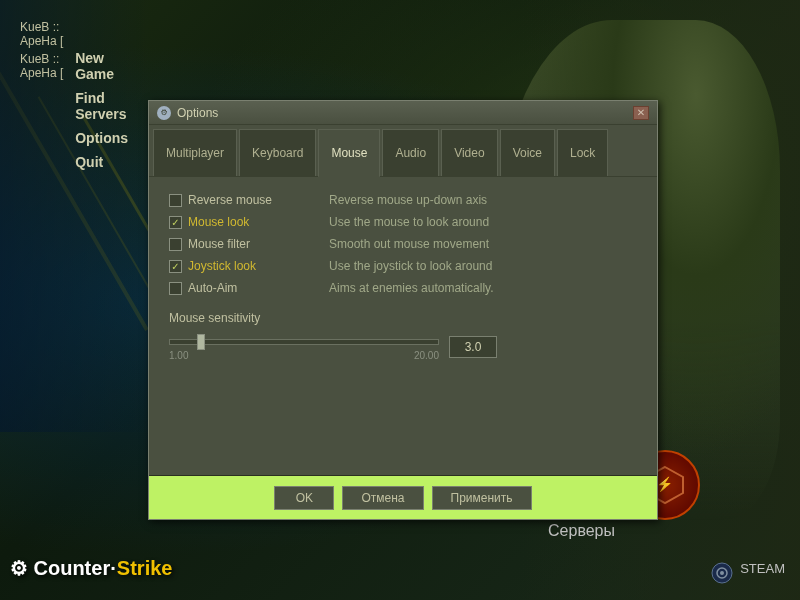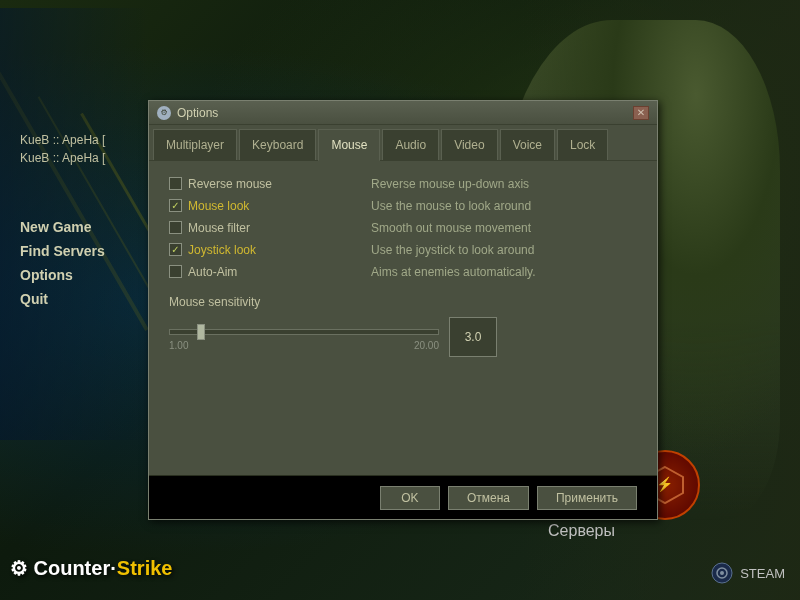--- a/index.html
+++ b/index.html
@@ -54,27 +54,27 @@
       background: 
         radial-gradient(ellipse at 70% 15%, #4a5a30 0%, #2a3a18 30%, transparent 60%),
         linear-gradient(180deg, #3a4a25 0%, #2a3820 60%, transparent 100%);
       border-radius: 40% 30% 20% 20%;
     }
 
     
     .left-menu {
       position: absolute;
       left: 0;
-      top: 8px;
+      top: 0;
       width: 150px;
       height: 432px;
       background: linear-gradient(to right, rgba(0,20,50,0.5) 0%, transparent 100%);
       z-index: 2;
       display: flex;
-      flex-direction: column;
+      flex-direction: row;
       justify-content: center;
       padding: 20px;
     }
 
     .player-info {
       margin-bottom: 20px;
     }
     .player-name {
       color: #c0c0a0;
       font-size: 12px;
@@ -107,21 +107,20 @@
 
     
     .steam-logo {
       position: absolute;
       bottom: 15px;
       right: 15px;
       z-index: 3;
       color: #c0c0c0;
       font-size: 13px;
       display: flex;
-      align-items: center;
       gap: 6px;
     }
 
     
     .dialog {
       position: absolute;
       left: 148px;
       top: 100px;
       width: 510px;
       height: 420px;
@@ -177,21 +176,21 @@
     
     .tabs {
       display: flex;
       background: #4a5040;
       border-bottom: 1px solid #3a4030;
       padding: 4px 4px 0 4px;
       gap: 2px;
     }
 
     .tab {
-      padding: 8px 12px;
+      padding: 16px 12px;
       font-size: 12px;
       color: #b0b090;
       background: #3a4030;
       border: 1px solid #5a6050;
       border-bottom: none;
       cursor: pointer;
     }
 
     .tab.active {
       background: #4a5040;
@@ -208,21 +207,22 @@
 
     
     .option-row {
       display: flex;
       align-items: center;
       margin-bottom: 8px;
     }
 
     .checkbox-area {
       display: flex;
-      width: 202px;
+      align-items: center;
+      width: 160px;
       gap: 6px;
     }
 
     .checkbox {
       width: 13px;
       height: 13px;
       border: 1px solid #8a9080;
       background: #3a4030;
       display: flex;
       align-items: center;
@@ -275,43 +275,43 @@
       margin-top: 2px;
     }
 
     .slider-range-label {
       color: #8a9080;
       font-size: 10px;
     }
 
     .sensitivity-value {
       width: 48px;
-      height: 40px;
+      height: 22px;
       background: #3a4030;
       border: 1px solid #7a8070;
       color: #d0d0b0;
       font-size: 12px;
       text-align: center;
       display: flex;
       align-items: center;
       justify-content: center;
     }
 
     
     .dialog-footer {
       position: absolute;
       bottom: 0;
       left: 0;
       right: 0;
       height: 44px;
-      background: #000000;
+      background: #bef264;
       border-top: 1px solid #2a3020;
       display: flex;
       align-items: center;
-      justify-content: flex-end;
+      justify-content: center;
       padding: 0 20px;
       gap: 8px;
     }
 
     .footer-btn {
       padding: 4px 18px;
       background: #4a5040;
       border: 1px solid #7a8070;
       color: #c0c0a0;
       font-size: 12px;

